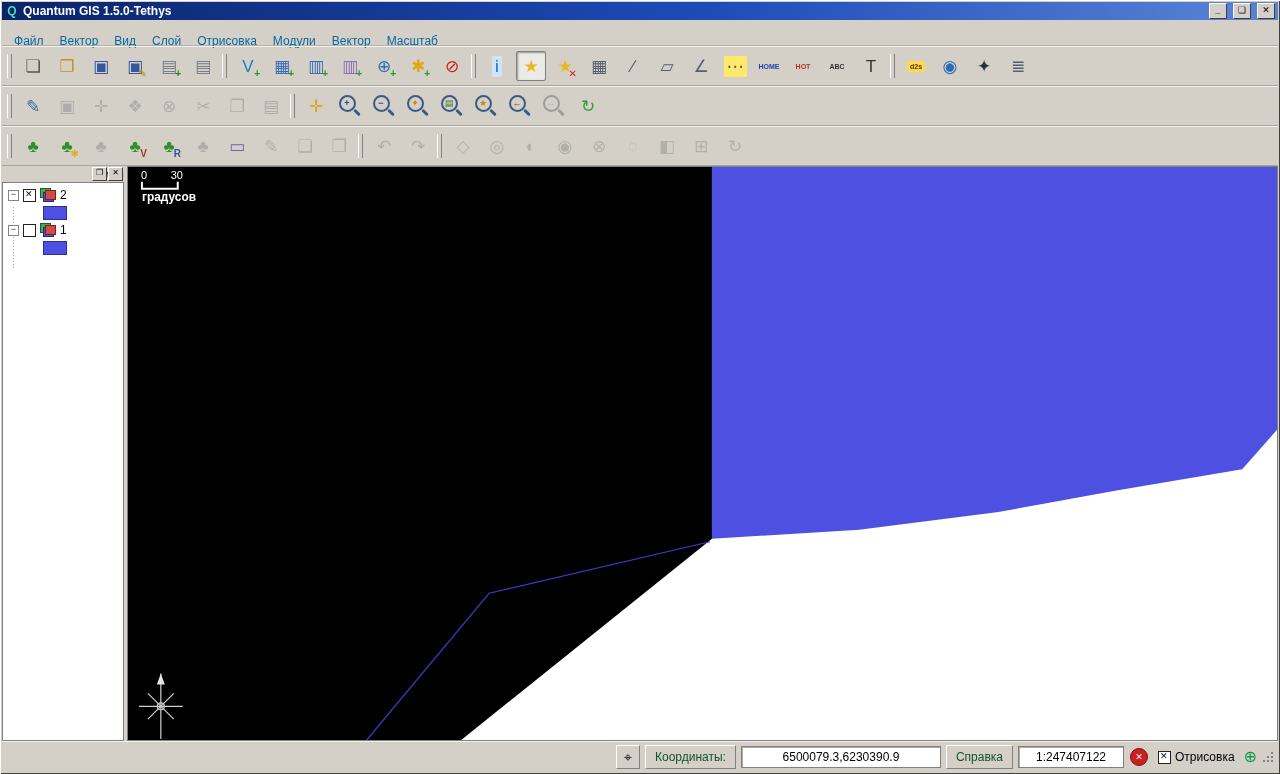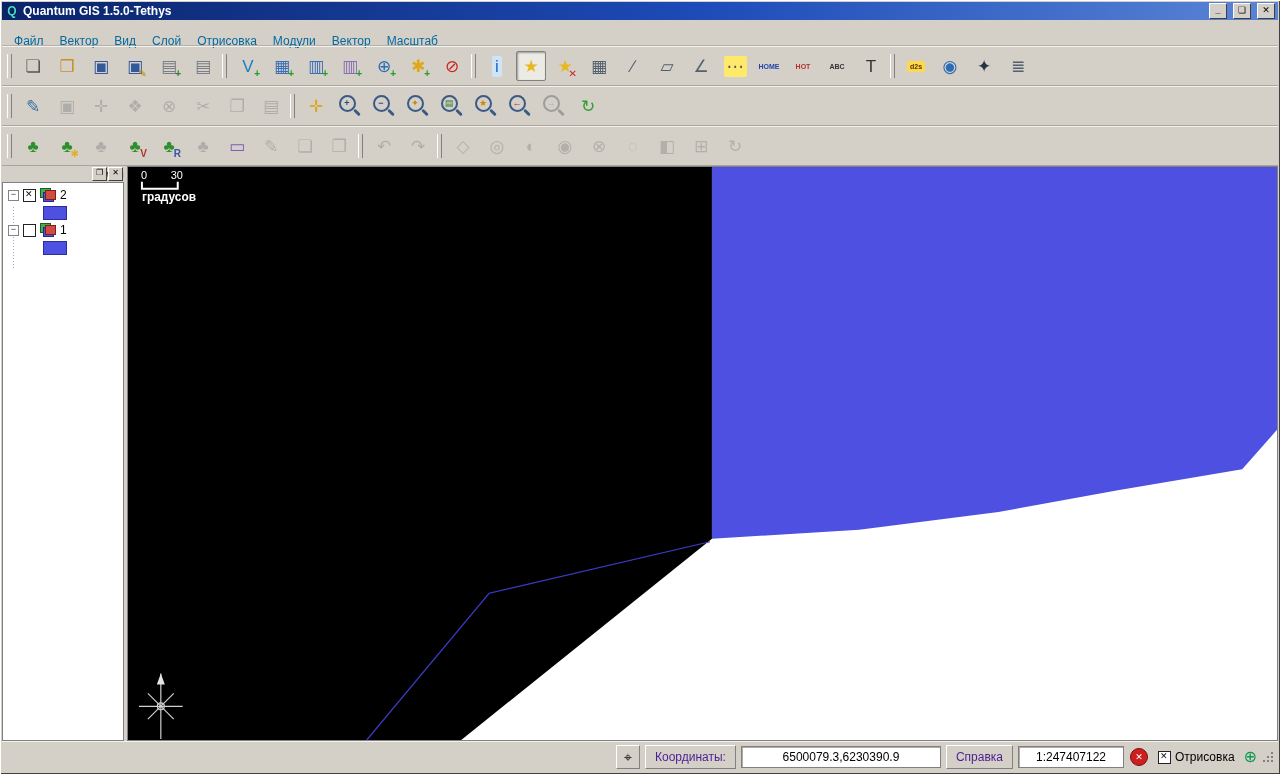--- a/index.html
+++ b/index.html
@@ -62,21 +62,21 @@
   .splitter{width:3px;flex:0 0 3px;background:#d4d0c8;}
   .canvas{flex:1;position:relative;background:#fff;border:1px solid #808080;box-shadow:inset 1px 1px 0 #404040;}
   .canvas svg{position:absolute;inset:0;width:100%;height:100%;}
   
   .statusbar{height:30px;flex:0 0 30px;display:flex;align-items:center;gap:5px;padding:0 4px;
     border-top:1px solid #f4f2ee;}
   .sb-spacer{flex:1;}
   .sb-tool{width:22px;height:22px;display:flex;align-items:center;justify-content:center;
     border:1px solid;border-color:#fff #808080 #808080 #fff;background:#d4d0c8;font-size:14px;color:#222;}
   .sb-btn{height:22px;display:flex;align-items:center;padding:0 9px;background:#d4d0c8;
-    border:1px solid;border-color:#fff #808080 #808080 #fff;font-size:12px;color:#4c1d95;}
+    border:1px solid;border-color:#fff #808080 #808080 #fff;font-size:12px;color:#14532d;}
   .sb-field{height:20px;background:#fff;border:1px solid #808080;box-shadow:inset 1px 1px 0 #b0aca4;
     display:flex;align-items:center;justify-content:center;font-size:12px;color:#000;}
   .f-coords{width:198px;}
   .f-scale{width:104px;}
   .stopbtn{width:20px;height:20px;display:flex;align-items:center;justify-content:center;}
   .stop-ic{width:16px;height:16px;border-radius:50%;background:#cc2020;color:#fff;font-size:9px;
     font-weight:bold;display:flex;align-items:center;justify-content:center;border:1px solid #7a1010;}
   .render-toggle{display:flex;align-items:center;gap:4px;padding:0 4px;}
   .crs-ic{font-size:16px;color:#0f9a52;line-height:1;}
   .size-grip{width:12px;height:12px;position:relative;}

